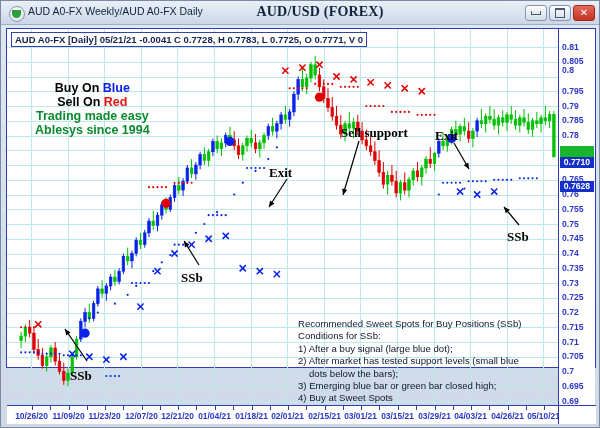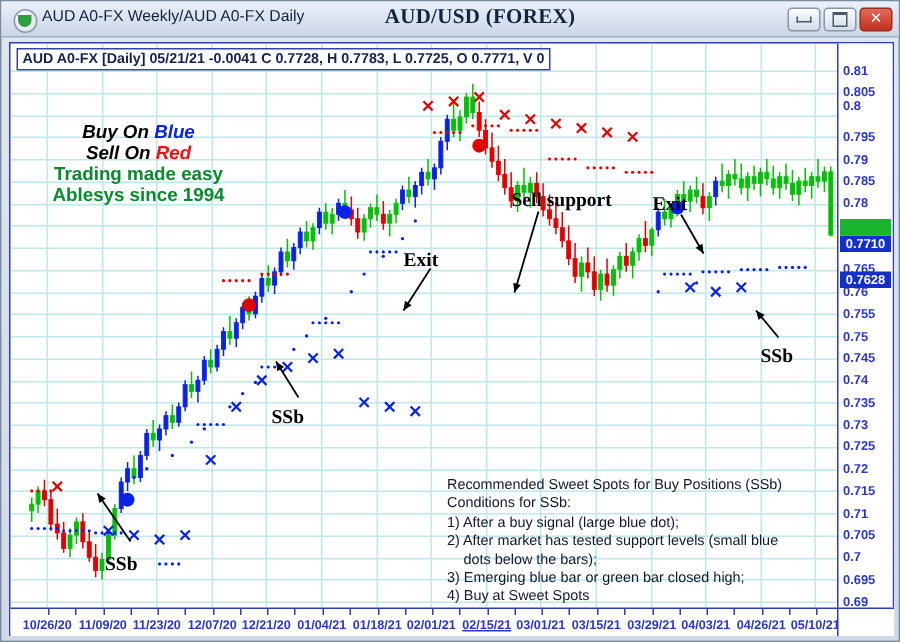--- a/index.html
+++ b/index.html
@@ -30,36 +30,36 @@
   .tb-btn i{position:absolute;left:50%;top:50%;transform:translate(-50%,-50%);
             display:block;}
   #btn-min{right:52px;} #btn-max{right:28px;} #btn-close{right:4px;
           background:linear-gradient(#e46a5c,#c3301f);border-color:#9d2b1d;}
   #btn-min i{width:8px;height:3px;border:1px solid #4a586b;border-top:none;}
   #btn-max i{width:8px;height:7px;border:1px solid #4a586b;border-top-width:2px;}
   #btn-close i{color:#fff;font-size:10px;font-weight:bold;line-height:10px;
                font-family:"DejaVu Sans",sans-serif;}
 
   
-  #panel{position:absolute;left:5px;top:27px;width:590px;height:396px;
+  #panel{position:absolute;left:5px;top:27px;width:590px;height:340px;
          background:#fff;border:1px solid #2e3fb0;box-sizing:border-box;}
   #plot{position:absolute;left:0;top:0;width:551px;height:376px;overflow:hidden;}
   #gridsvg{position:absolute;left:0;top:0;}
 
   
   #quote{position:absolute;left:4px;top:3px;height:13px;
          background:#fff;border:1px solid #3344a8;padding:0 3px;
          font-size:9.5px;font-weight:bold;color:#16204d;white-space:nowrap;
          line-height:13px;z-index:6;}
 
   
   #promo{position:absolute;left:28px;top:52px;z-index:6;text-align:center;
          font-family:"Liberation Sans",sans-serif;font-weight:bold;
          line-height:14px;white-space:nowrap;}
-  #promo .l1,#promo .l2{font-size:12.5px;color:#000;font-style:italic;}
+  #promo .l1,#promo .l2{font-size:12.5px;color:#000;}
   #promo .l3,#promo .l4{font-size:12.5px;color:#0a8a2e;}
   #promo .blue{color:#0a22e8;} #promo .red{color:#ee1111;}
 
   
   #legend{position:absolute;left:291px;top:289px;z-index:6;
           font-size:9.6px;color:#11182c;line-height:12.4px;white-space:nowrap;}
   #legend div{padding:0;}
   #legend .ind{padding-left:11px;}
 
   
@@ -667,21 +667,21 @@
         <div class="xmark" style="left: 188.8px;"></div>
         <div class="xtick" style="left: 207.5px;">01/04/21</div>
         <div class="xmark" style="left: 207.5px;"></div>
         <div class="xmark" style="left: 225.8px;"></div>
         <div class="xtick" style="left: 244.5px;">01/18/21</div>
         <div class="xmark" style="left: 244.5px;"></div>
         <div class="xmark" style="left: 262.8px;"></div>
         <div class="xtick" style="left: 280.5px;">02/01/21</div>
         <div class="xmark" style="left: 280.5px;"></div>
         <div class="xmark" style="left: 298.8px;"></div>
-        <div class="xtick" style="left: 317.5px; text-decoration: underline;">02/15/21</div>
+        <div class="xtick" style="left: 317.5px;">02/15/21</div>
         <div class="xmark" style="left: 317.5px;"></div>
         <div class="xmark" style="left: 335.8px;"></div>
         <div class="xtick" style="left: 353.5px;">03/01/21</div>
         <div class="xmark" style="left: 353.5px;"></div>
         <div class="xmark" style="left: 371.8px;"></div>
         <div class="xtick" style="left: 390.5px;">03/15/21</div>
         <div class="xmark" style="left: 390.5px;"></div>
         <div class="xmark" style="left: 408.8px;"></div>
         <div class="xtick" style="left: 427.5px;">03/29/21</div>
         <div class="xmark" style="left: 427.5px;"></div>

